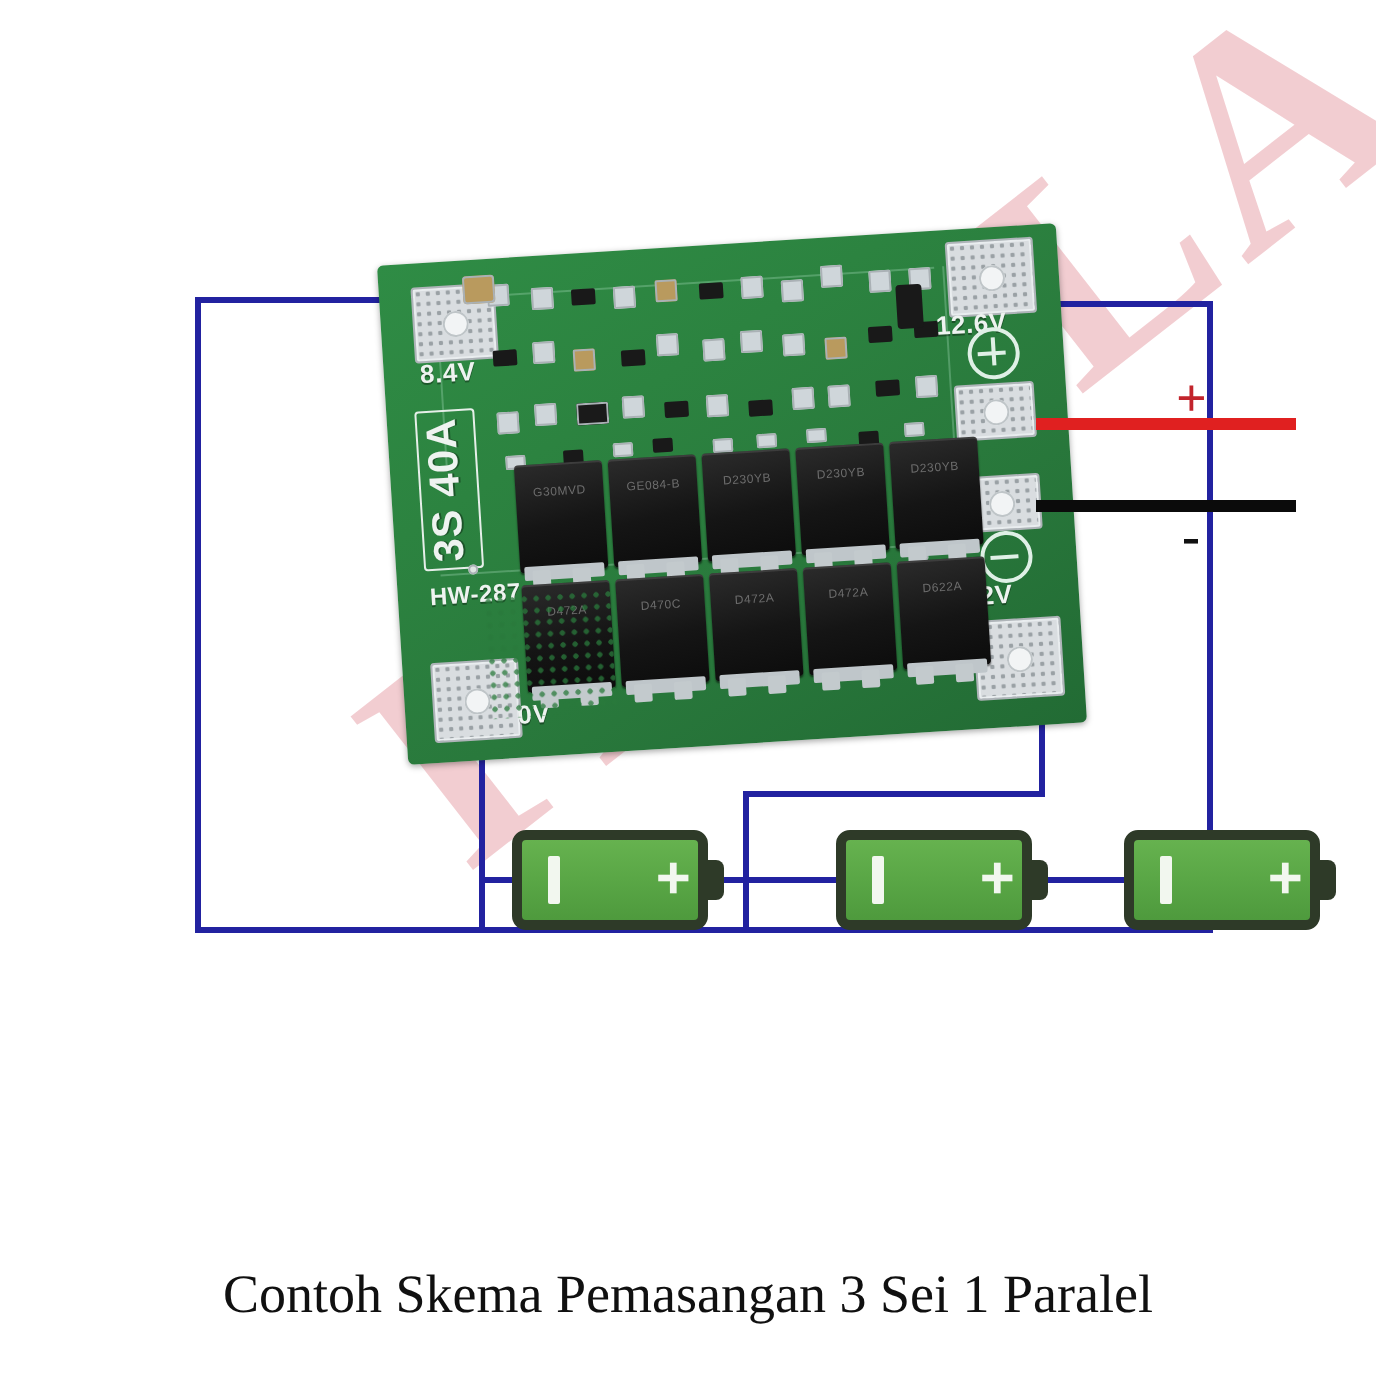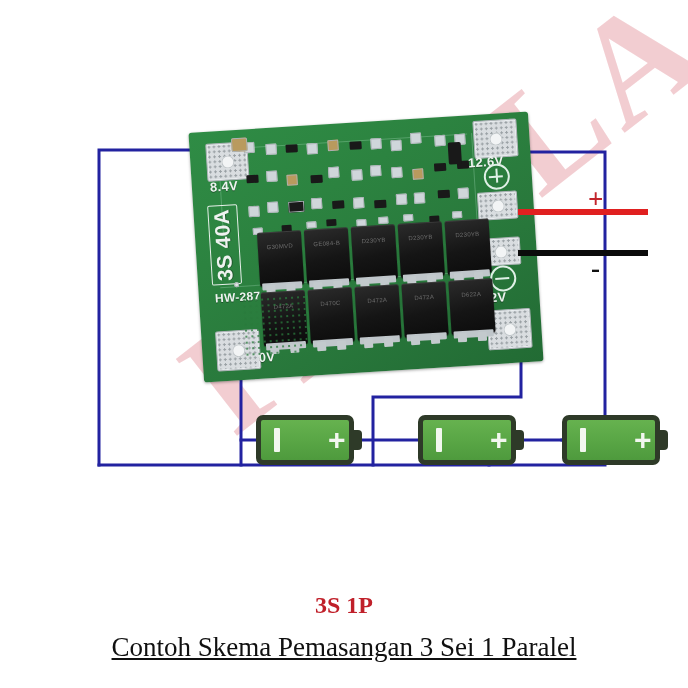--- a/index.html
+++ b/index.html
@@ -19,21 +19,21 @@
     text-align:center;
     font-size:28px;color:#101010;letter-spacing:.2px;
     white-space:nowrap;
   }
   .title-sub{
     position:absolute;left:0;top:592px;width:688px;
     text-align:center;font-size:24px;font-weight:bold;color:#c0202a;
   }
   .title-bottom{
     position:absolute;left:0;top:632px;width:688px;
-    text-align:center;font-size:27px;color:#101010;white-space:nowrap;text-decoration:underline;
+    text-align:center;font-size:27px;color:#101010;white-space:nowrap;
   }
 
   
   .watermark{
     position:absolute;left:150px;top:330px;
     font-size:150px;font-weight:bold;color:#e8a6ad;
     opacity:.55;
     transform:rotate(-38deg);
     transform-origin:left top;
     letter-spacing:6px;
@@ -368,16 +368,15 @@
     <span class="neg"></span>
     <span class="pos">+</span>
     <span class="nub"></span>
   </div>
 
   <div class="io-wire-red"></div>
   <div class="io-wire-black"></div>
   <div class="io-plus">+</div>
   <div class="io-minus">-</div>
 
-  <div class="title-sub">3S 1P</div>
   <div class="title-bottom">Contoh Skema Pemasangan 3 Sei 1 Paralel</div>
 
 </div>
 
 </body></html>

